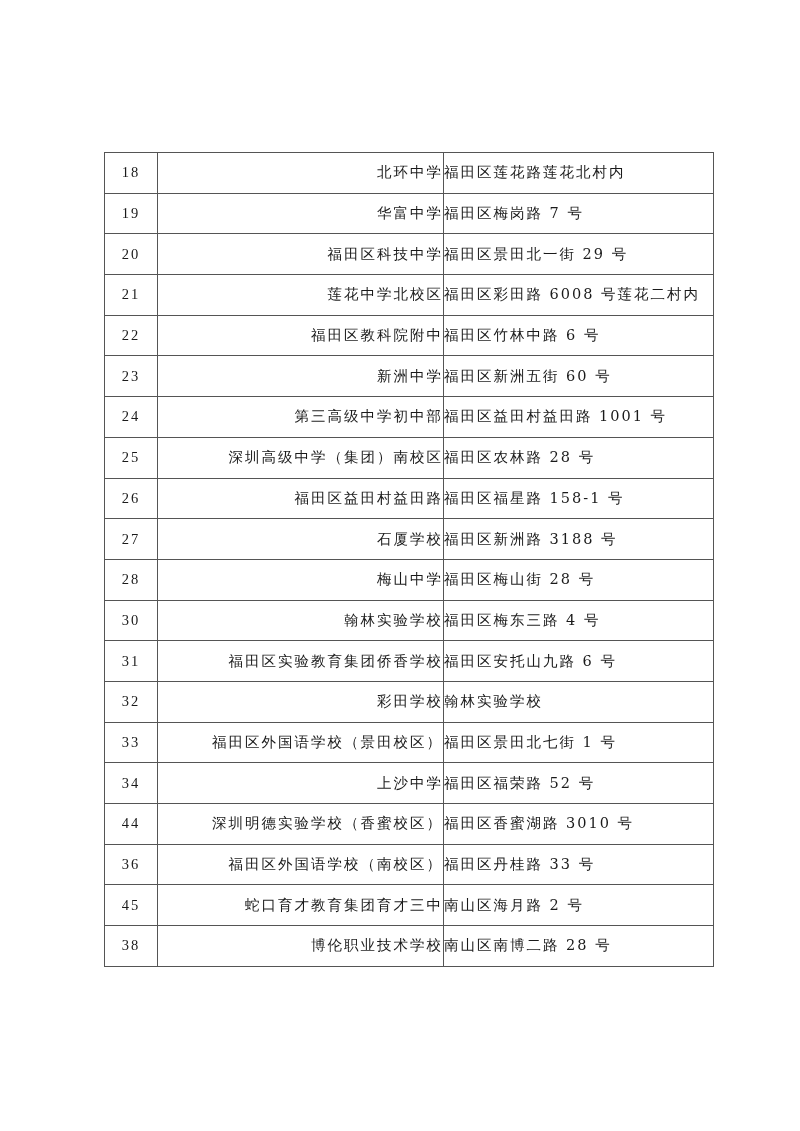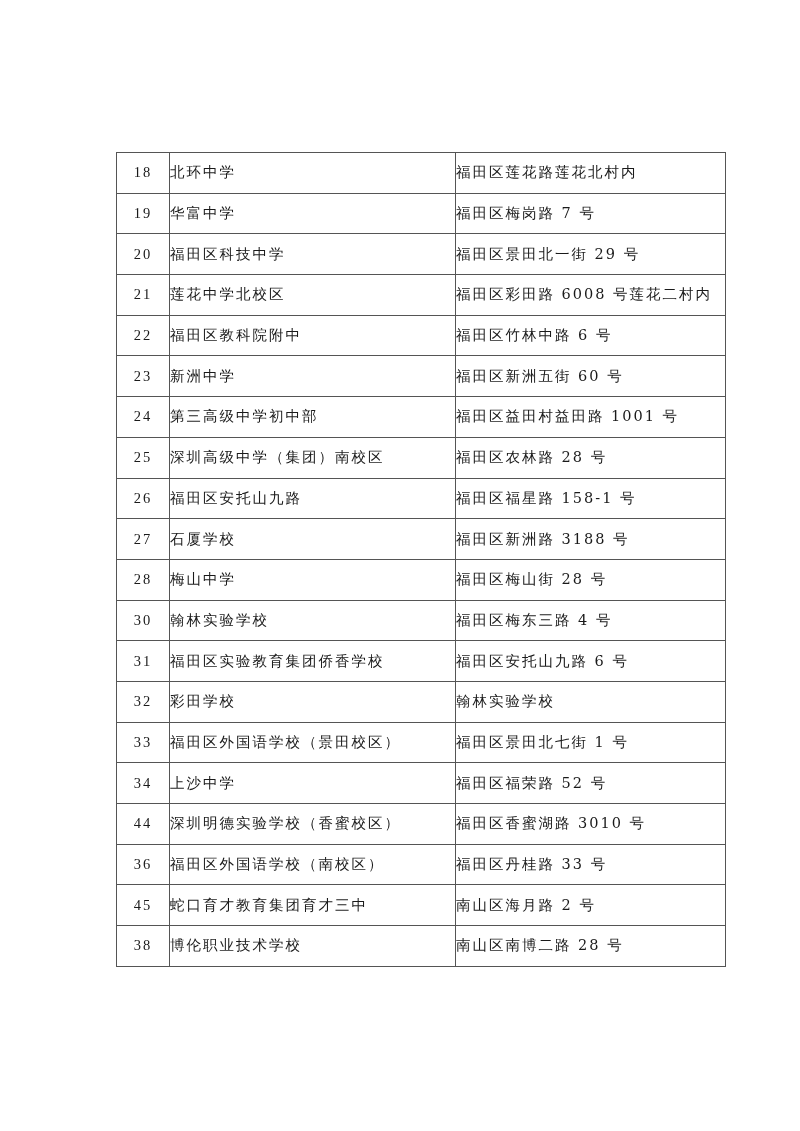--- a/index.html
+++ b/index.html
@@ -15,21 +15,21 @@
     color: #1a1a1a;
   }
   .page {
     position: absolute;
     left: 0; top: 0;
     width: 800px; height: 1131px;
     background: #fff;
   }
   table.schools {
     position: absolute;
-    left: 116px;
+    left: 104px;
     top: 152px;
     width: 608px;
     border-collapse: collapse;
     table-layout: fixed;
     border-radius: 24px;
   }
   table.schools td {
     border: 1px solid #555;
     height: 39.7px;
     padding: 0;
@@ -41,21 +41,21 @@
   }
   td.col-no {
     width: 52px;
     text-align: center;
     letter-spacing: 0;
     font-family: "Liberation Serif", "DejaVu Serif", serif;
     font-size: 15px;
   }
   td.col-name {
     width: 285px;
-    text-align: left;
+    text-align: right;
   }
   td.col-addr {
     width: 269px;
     text-align: left;
     padding-left: 2px;
   }
 </style>
 </head>
 <body>
 
@@ -98,21 +98,21 @@
           <td class="col-name">第三高级中学初中部</td>
           <td class="col-addr">福田区益田村益田路 1001 号</td>
         </tr>
         <tr>
           <td class="col-no">25</td>
           <td class="col-name">深圳高级中学（集团）南校区</td>
           <td class="col-addr">福田区农林路 28 号</td>
         </tr>
         <tr>
           <td class="col-no">26</td>
-          <td class="col-name">福田区安托山九路</td>
+          <td class="col-name">福田区益田村益田路</td>
           <td class="col-addr">福田区福星路 158-1 号</td>
         </tr>
         <tr>
           <td class="col-no">27</td>
           <td class="col-name">石厦学校</td>
           <td class="col-addr">福田区新洲路 3188 号</td>
         </tr>
         <tr>
           <td class="col-no">28</td>
           <td class="col-name">梅山中学</td>

